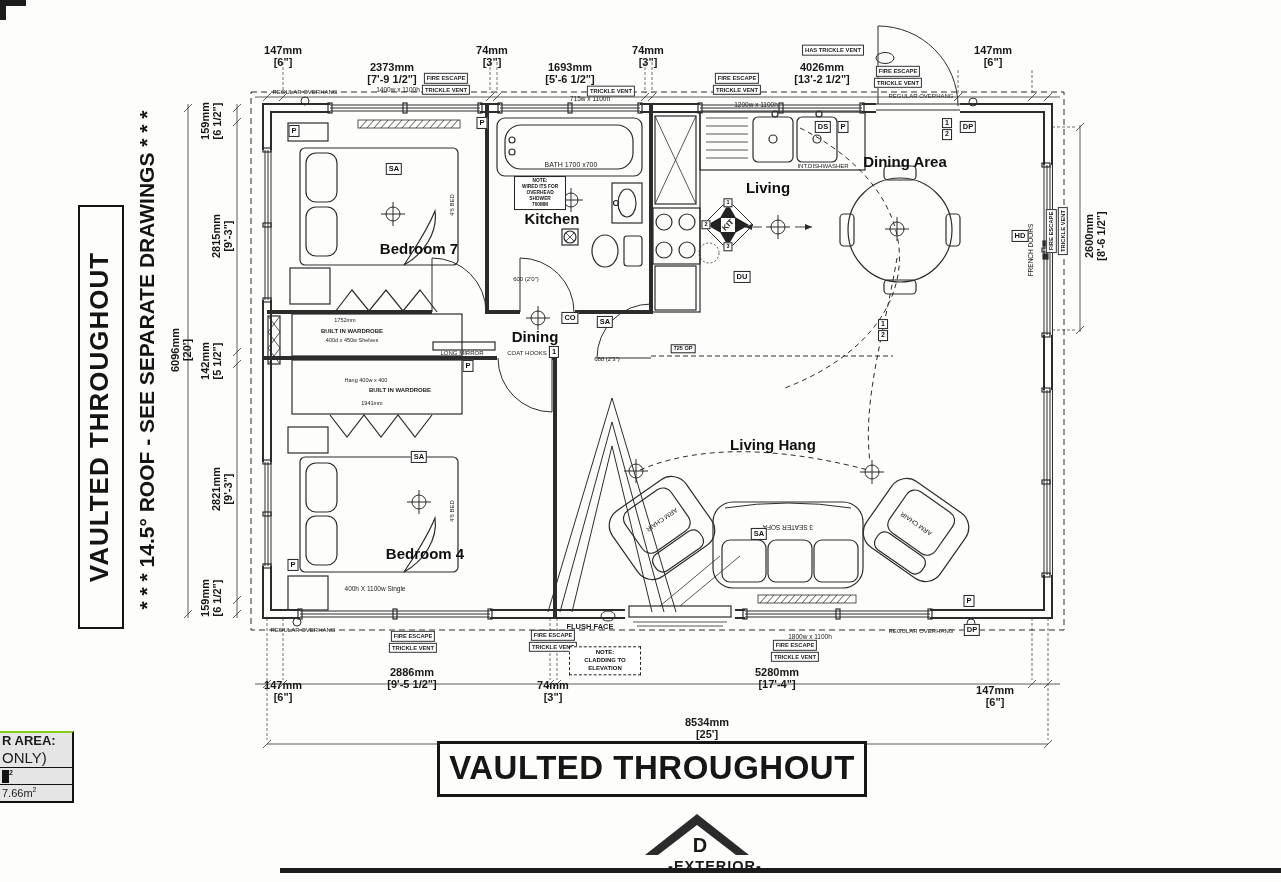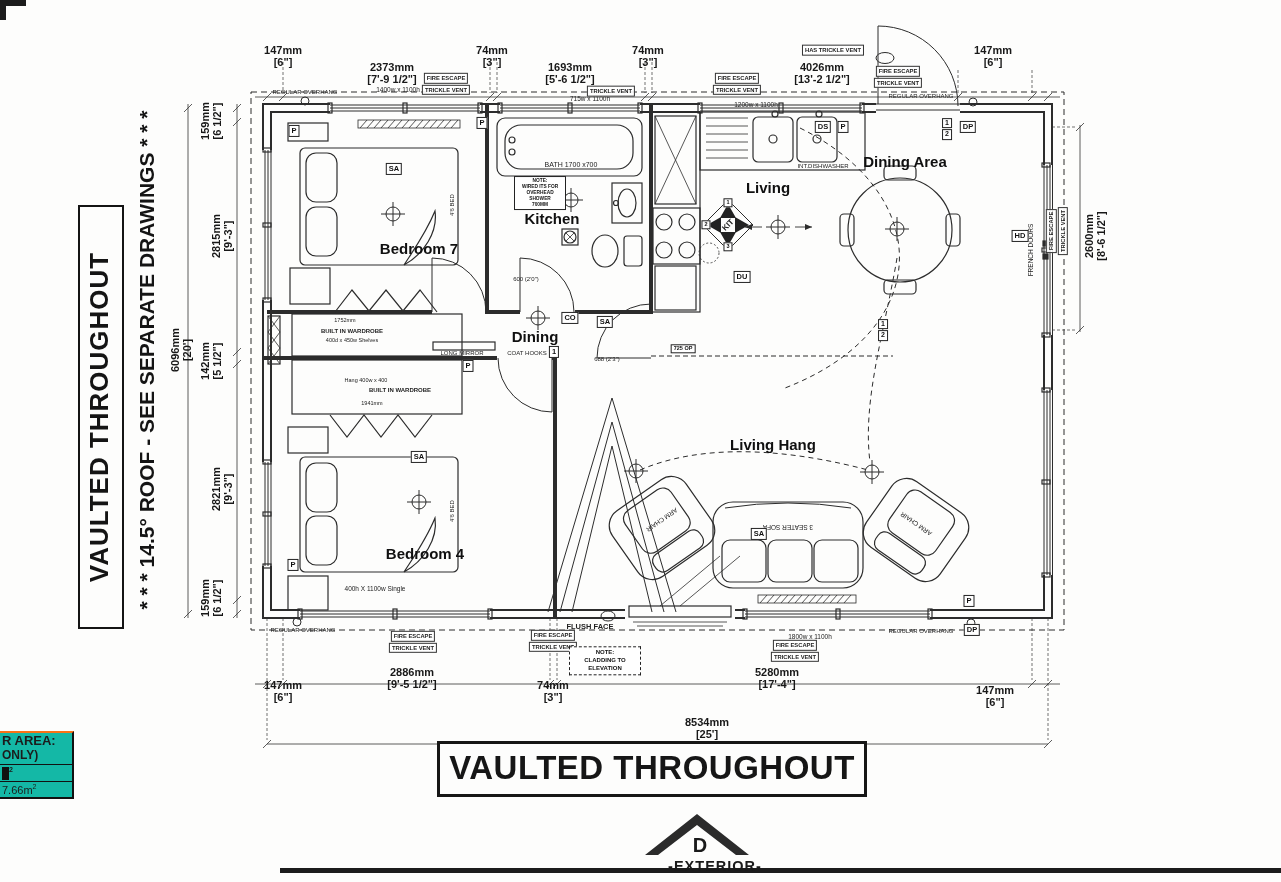--- a/index.html
+++ b/index.html
@@ -36,26 +36,26 @@
   .notebox.solid{border:1px solid #222;font:700 4.8px/1.25 "Liberation Sans",sans-serif;padding:1px 2px;}
   .notebox.dash{border:1.2px dashed #222;font:600 6px/1.3 "Liberation Sans",sans-serif;padding:2px 3px;}
   .vbanner{position:absolute;left:-111px;top:394px;width:420px;height:42px;border:2.5px solid #141414;
       transform:rotate(-90deg);text-align:center;font:700 26px/38px "Liberation Sans",sans-serif;
       letter-spacing:1px;color:#141414;background:#fdfdfc;}
   .vnote{position:absolute;left:-203px;top:347px;width:700px;transform:rotate(-90deg);
       text-align:center;font:700 21px/26px "Liberation Sans",sans-serif;color:#141414;white-space:nowrap;}
   .banner{position:absolute;left:437px;top:741px;width:424px;height:50px;border:3px solid #161616;
       text-align:center;font:700 33px/48px "Liberation Sans",sans-serif;letter-spacing:.5px;color:#161616;
       background:#fdfdfc;}
-  .atable{position:absolute;left:0;top:731px;width:72px;border-top:2px solid #f97316;
-      border-right:2px solid #111;border-bottom:2px solid #111;background:#14b8a6;}
+  .atable{position:absolute;left:0;top:731px;width:72px;border-top:2px solid #84cc16;
+      border-right:2px solid #111;border-bottom:2px solid #111;background:#e5e5e5;}
   .arow{border-bottom:1.5px solid #111;padding:1px 4px 1px 2px;font:700 11px/1.15 "Liberation Sans",sans-serif;}
   .arow:last-child{border-bottom:none;}
   .arow .h1{font-size:13px;}
-  .arow .h2{font-weight:700;font-size:12px;}
+  .arow .h2{font-weight:400;font-size:15px;}
   .frag{display:inline-block;width:7px;height:13px;background:#111;vertical-align:middle;}
   sup{font-size:7px;}
   .dletter{position:absolute;transform:translate(-50%,-50%);font:700 20px "Liberation Sans",sans-serif;color:#1a1a1a;}
   .dext{position:absolute;transform:translate(-50%,-50%);font:700 14.5px "Liberation Sans",sans-serif;
       letter-spacing:1px;color:#1a1a1a;}
 </style>
 </head>
 <body>
 
 <div id="page">

